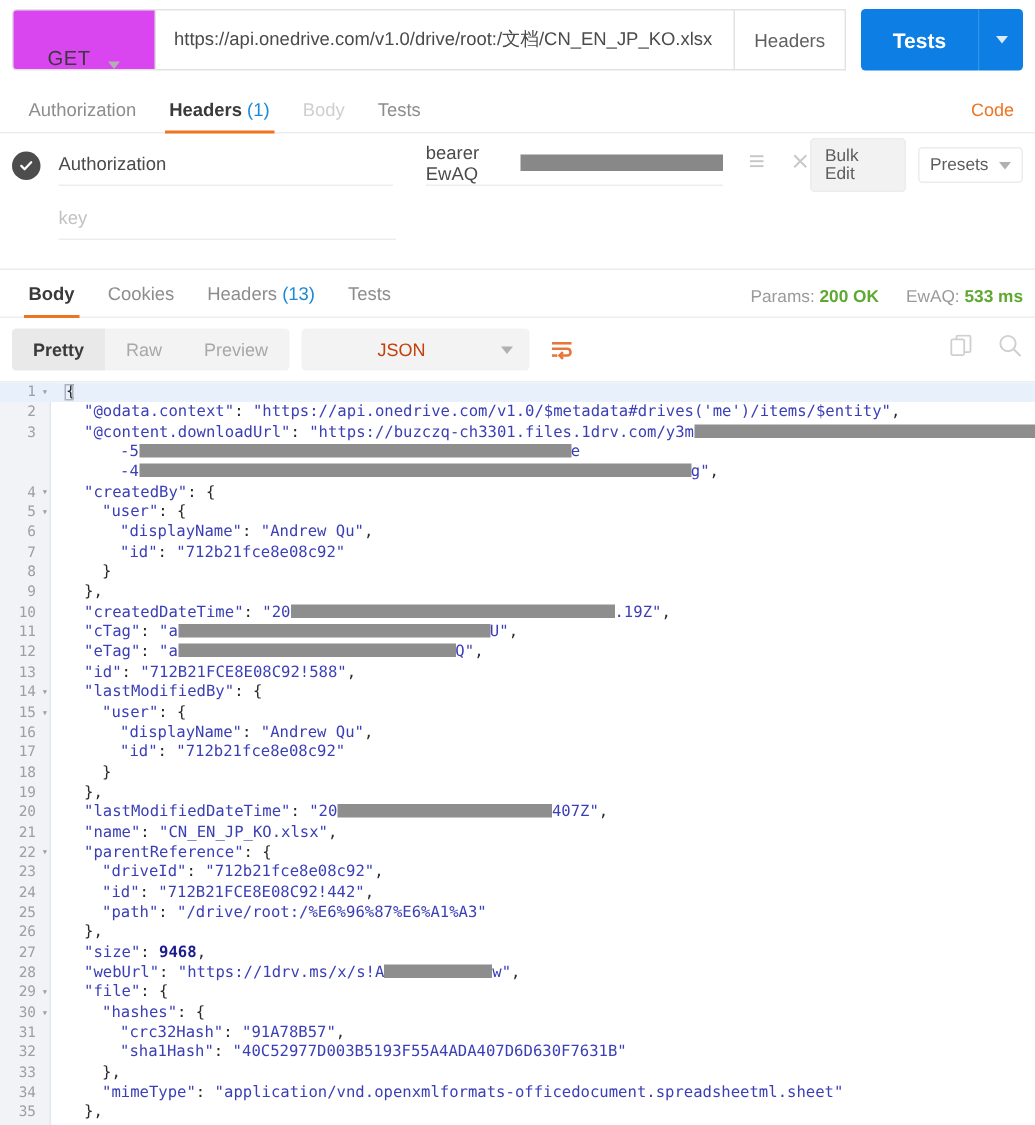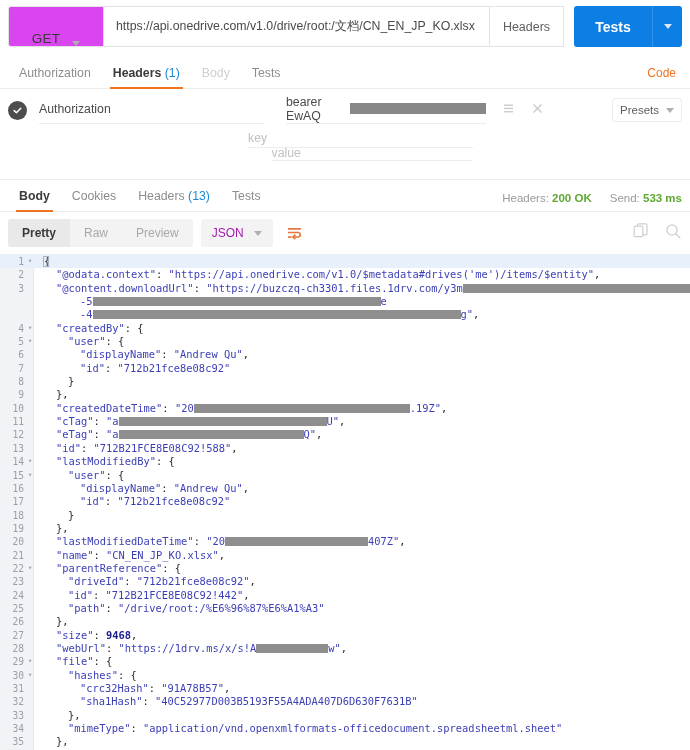--- a/index.html
+++ b/index.html
@@ -98,21 +98,21 @@
   }
   .chk svg { display:block; }
   .cell-key, .cell-val {
     border-bottom: 1px solid #ededed; height: 28px;
     display: flex; align-items: center; font-size: 12.3px;
     color: #4a4a4a; padding-bottom: 2px;
   }
   .cell-key { width: 225px; }
   .cell-val { width: 200px; margin-left: 22px; position: relative; overflow:hidden;}
   .ph { color: #c2c2c2; }
-  .row2 { padding-left: 31px; flex-direction: column; }
+  .row2 { padding-left: 31px; }
   .redact { background: #888888; display:inline-block; height: 11px; vertical-align: middle; }
   .hdr-icons { display: flex; align-items: center; gap: 16px; margin-left: 16px; }
   .ic { cursor: pointer; opacity: .55; }
   .bulk {
     margin-left: auto; display: flex; align-items: center; gap: 8px;
   }
   .bulk-btn {
     background: #f2f2f2; border: 1px solid #ececec; border-radius: 3px;
     font-size: 11.5px; color: #5d5d5d; padding: 5px 9px; cursor: pointer;
   }
@@ -147,21 +147,21 @@
   .seg div {
     font-size: 12px; color: #a8a8a8; padding: 0 14px; line-height: 28px;
     cursor: pointer;
   }
   .seg div.on { color: #3a3a3a; font-weight: bold; background: #e9e9e9; }
   .json-sel {
     display: flex; align-items: center; gap: 10px; background: #f3f3f3;
     height: 28px; padding: 0 11px; border-radius: 3px; margin-left: 8px;
     cursor: pointer;
   }
-  .json-sel span { font-size: 12px; color: #a21caf; }
+  .json-sel span { font-size: 12px; color: #c2410c; margin-left: 40px; }
   .wrap-ic {
     margin-left: 10px; width: 26px; height: 26px; display:flex;
     align-items:center; justify-content:center; cursor: pointer;
   }
   .right-ic { margin-left: auto; display: flex; gap: 16px; align-items:center;}
 
   
   .code-wrap {
     position: relative; margin: 0; border-top: 1px solid #e9eef3;
     height: 512px; overflow: hidden; background: #fff;
@@ -254,50 +254,48 @@
             <rect x="2" y="9.1" width="9" height="1.3" fill="#9b9b9b"></rect>
           </svg>
         </span>
         <span class="ic">
           <svg width="13" height="13" viewBox="0 0 13 13">
             <path d="M2.5 2.5 L10.5 10.5 M10.5 2.5 L2.5 10.5" stroke="#9b9b9b" stroke-width="1.3"></path>
           </svg>
         </span>
       </div>
       <div class="bulk">
+        <div class="bulk-btn">Bulk Edit</div>
         <div class="presets-btn">
           <span>Presets</span>
           <span class="caret"></span>
         </div>
       </div>
     </div>
     <div class="hdr-row row2">
       <div class="cell-key">
         <span class="ph">key</span>
-      </div>
-      <div class="cell-val">
-        <span class="ph">value</span>
       </div>
     </div>
   </div>
 
   <div class="big-sep"></div>
 
   <div class="resp-tabs" id="resp-tabs">
     <div class="rtab active"><span>Body</span></div>
       <div class="rtab"><span>Cookies</span></div>
       <div class="rtab"><span>Headers</span><span class="cnt"> (13)</span></div>
       <div class="rtab"><span>Tests</span></div>
       <div class="status-wrap">
       <div>
-        <span>Headers:</span>
+        <span>Params:</span>
         <b>200 OK</b>
       </div>
       <div>
-        <span>Send:</span>
+        <span>EwAQ:</span>
         <i>533 ms</i>
       </div>
     </div>
   </div>
 
   <div class="body-tools">
     <div class="seg" id="seg-modes">
         <div class="on">Pretty</div>
         <div>Raw</div>
         <div>Preview</div>

